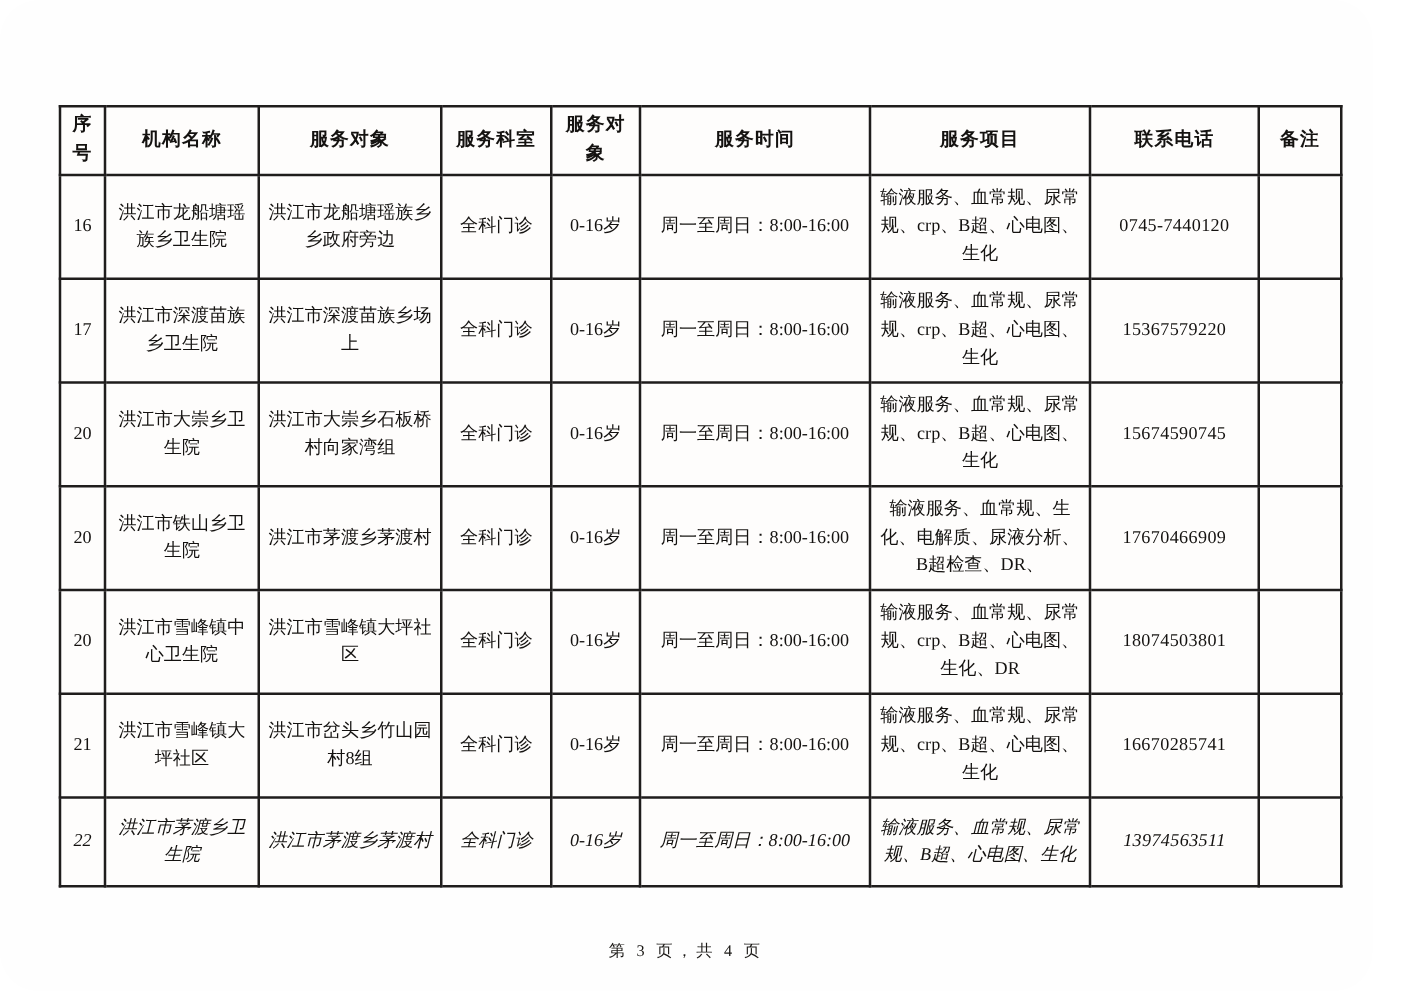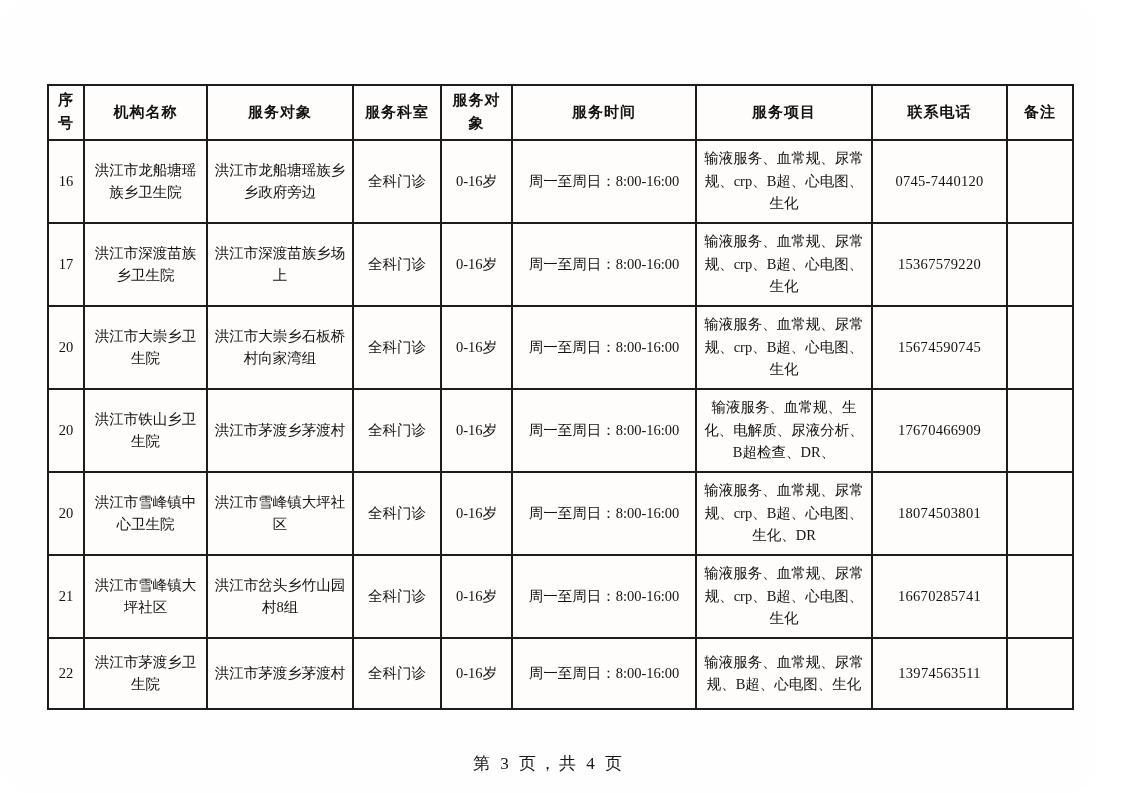--- a/index.html
+++ b/index.html
@@ -34,33 +34,33 @@
     word-break: break-all;
     color: #141210;
   }
   table.svc-table thead th {
     font-weight: bold;
     font-size: 15px;
     height: 41px;
     letter-spacing: 1px;
   }
   table.svc-table tbody tr { height: 83px; }
-  table.svc-table tbody tr:last-child { height: 71px; }
+  table.svc-table tbody tr:last-child { height: 71px; font-style: italic; }
   td.cell-no, td.cell-phone, td.cell-target, td.cell-time {
     font-family: "Liberation Serif", "DejaVu Serif", serif;
   }
   td.cell-phone { font-size: 15px; letter-spacing: 0.3px; margin-left: 20px; }
   td.cell-time { white-space: nowrap; font-size: 14.5px; margin-top: 15px; }
   td.cell-items { padding: 3px 9px; }
   .footer {
     position: absolute;
     left: 0; right: 0;
     top: 752px;
     text-align: center;
-    font-size: 17px;
+    font-size: 13px;
     letter-spacing: 3px;
     color: #1a1815;
   }
 </style>
 </head>
 <body>
 
 <div class="page">
 
   <table class="svc-table">

